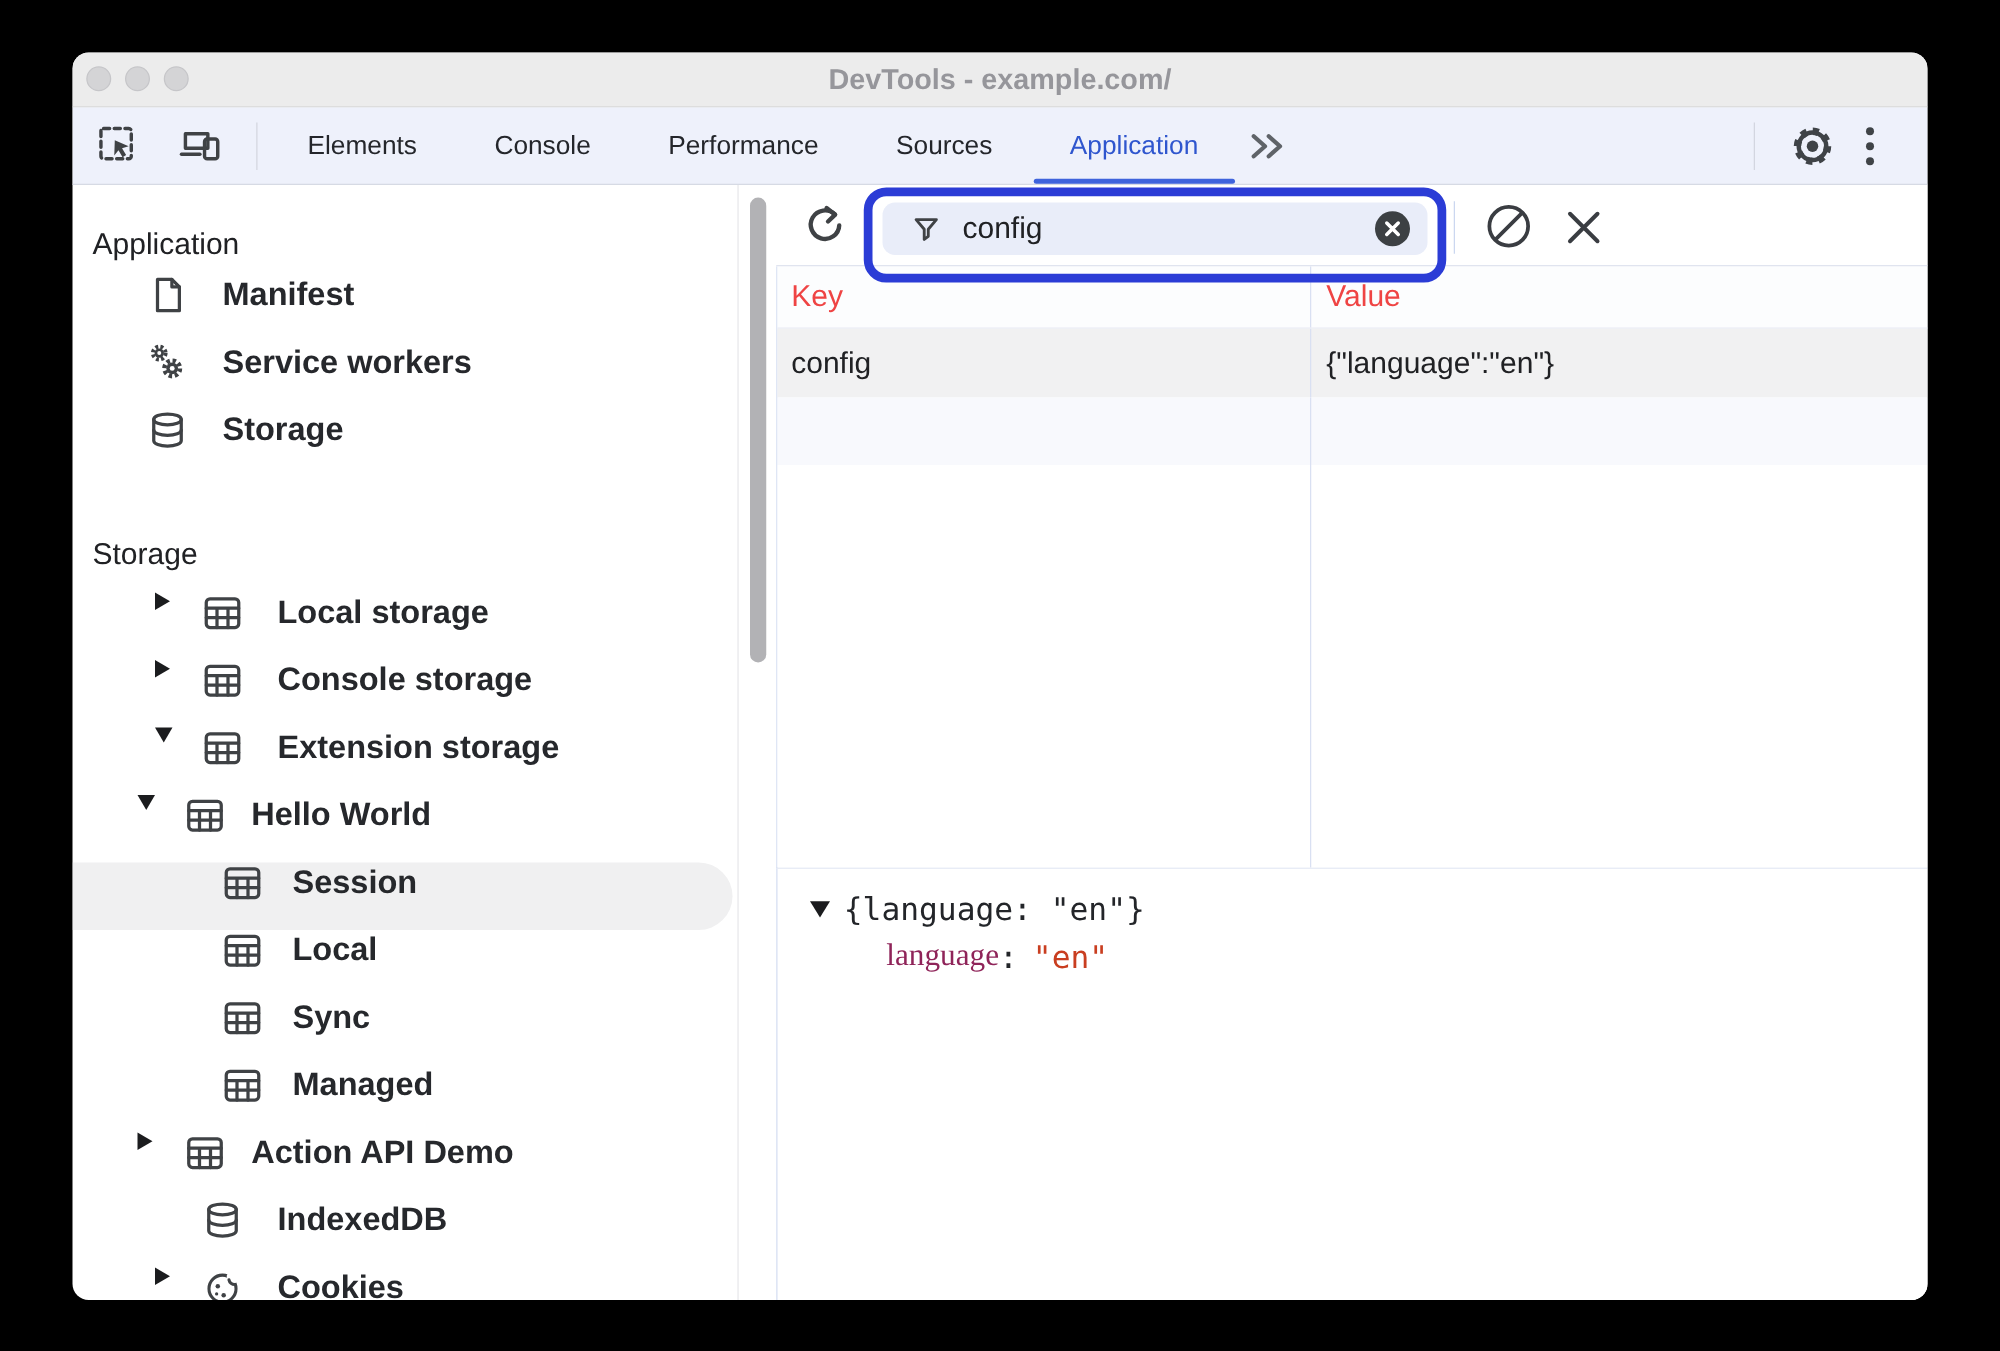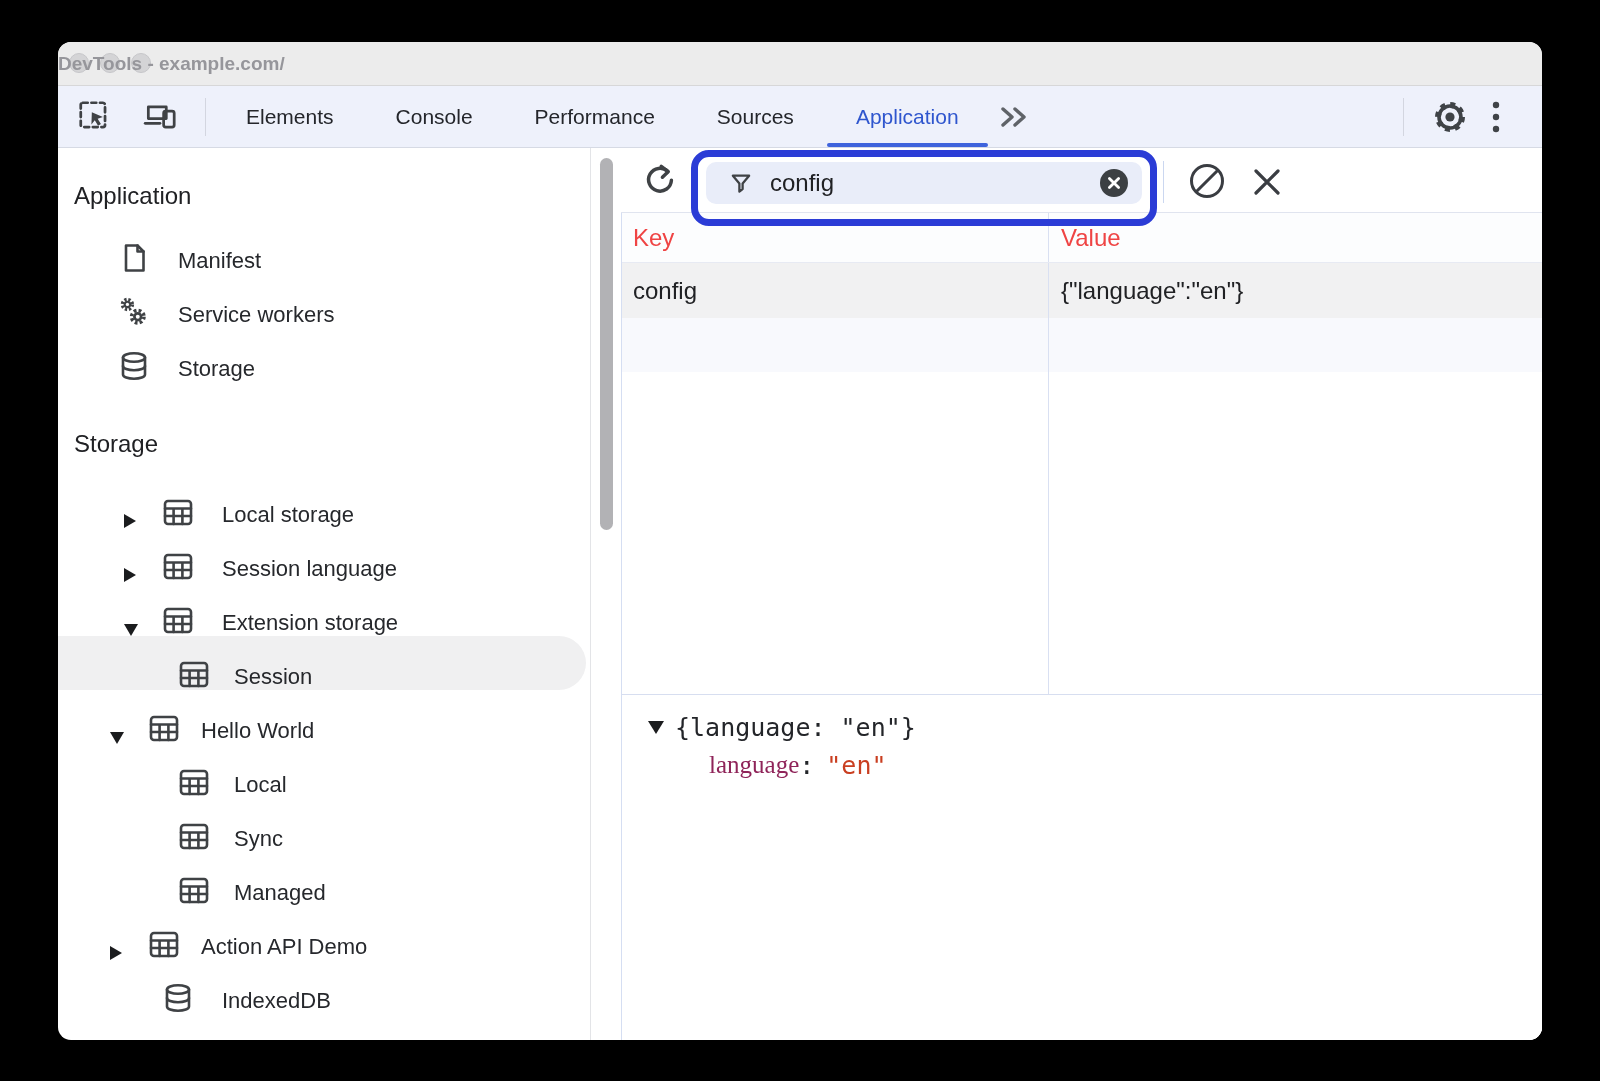--- a/index.html
+++ b/index.html
@@ -5,22 +5,22 @@
   html,body{margin:0;padding:0;background:#000;}
   .stage{position:relative;width:1600px;height:1081px;background:#000;overflow:hidden;
          font-family:"Liberation Sans",sans-serif;color:#202124;}
   .window{position:absolute;left:58px;top:42px;width:1484px;height:998px;border-radius:13px;
           overflow:hidden;background:#fff;box-shadow:0 18px 60px rgba(0,0,0,.6);}
 
   
   .titlebar{height:44px;background:#ECECEC;border-bottom:1px solid #D7D7D8;position:relative;box-sizing:border-box;}
   .traffic{position:absolute;left:11px;top:11px;display:flex;gap:11px;}
   .light{width:20px;height:20px;border-radius:50%;background:#D4D4D6;border:1px solid #C6C6C9;box-sizing:border-box;}
-  .win-title{position:absolute;left:0;right:0;top:0;height:43px;line-height:43px;text-align:left;
-             font-size:19px;font-weight:700;color:#96969B;}
+  .win-title{position:absolute;left:0;right:0;top:0;height:43px;line-height:43px;text-align:center;
+             font-size:23px;font-weight:700;color:#96969B;}
 
   
   .tabbar{height:62px;background:#EEF1FB;border-bottom:1px solid #D6DAE4;display:flex;align-items:center;
           box-sizing:border-box;padding-left:17px;position:relative;}
   .tb-icon{width:40px;height:40px;display:flex;align-items:center;justify-content:center;flex:0 0 auto;}
   .tb-icon.inspect{margin-right:26px;}
   .vsep{width:1px;height:38px;background:#D3D6E0;flex:0 0 auto;}
   .tabs{display:flex;align-items:stretch;height:61px;margin-left:9px;}
   .tab{padding:0 31px;line-height:61px;font-size:21px;color:#24262B;position:relative;white-space:nowrap;}
   .tab.active{color:#2F56CE;}
@@ -30,21 +30,21 @@
   .tb-right .vsep{margin-right:20px;}
   .tb-right .tb-icon{margin-left:6px;}
 
   
   .body{display:flex;height:892px;}
 
   
   .sidebar{width:533px;box-sizing:border-box;border-right:1px solid #E3E4E7;padding-top:24px;overflow:hidden;flex:0 0 auto;}
   .section-header{height:48px;line-height:48px;padding-left:16px;font-size:24px;color:#202124;}
   .section-header.second{margin-top:38px;}
-  .srow{height:54px;display:flex;align-items:flex-end;font-size:22px;color:#26282C;}
+  .srow{height:54px;display:flex;align-items:flex-start;font-size:26px;color:#26282C;font-weight:bold;}
   .srow .exp{width:14px;flex:0 0 auto;display:flex;}
   .tri-r{width:0;height:0;border-left:12px solid #1B1C1E;border-top:7px solid transparent;border-bottom:7px solid transparent;}
   .tri-d{width:0;height:0;border-top:12px solid #1B1C1E;border-left:7px solid transparent;border-right:7px solid transparent;}
   .sicon{width:32px;height:32px;flex:0 0 auto;display:flex;align-items:center;justify-content:center;}
   .srow .lbl{margin-left:28px;white-space:nowrap;}
   .ind-a{padding-left:60px;}            
   .ind-1{padding-left:22px;margin-left:44px;}            
   .ind-1 .sicon{margin-left:24px;}
   .ind-2{padding-left:52px;}            
   .ind-2 .sicon{margin-left:24px;}
@@ -228,57 +228,57 @@
         <div class="srow ind-1">
           <span class="exp">
               <span class="tri-r"></span>
             </span>
           <span class="sicon">
             <svg width="32" height="32" viewBox="0 0 32 32">
               <rect x="3" y="5" width="26" height="23" rx="3" class="st"></rect>
               <path d="M3 12.5 h26 M3 20 h26 M11.6 12.5 V28 M20.4 12.5 V28" class="st"></path>
             </svg>
           </span>
-          <span class="lbl">Session language</span>
+          <span class="lbl">Console storage</span>
         </div>
 
         <div class="srow ind-1">
           <span class="exp">
               <span class="tri-d"></span>
             </span>
           <span class="sicon">
             <svg width="32" height="32" viewBox="0 0 32 32">
               <rect x="3" y="5" width="26" height="23" rx="3" class="st"></rect>
               <path d="M3 12.5 h26 M3 20 h26 M11.6 12.5 V28 M20.4 12.5 V28" class="st"></path>
             </svg>
           </span>
           <span class="lbl">Extension storage</span>
         </div>
 
+        <div class="srow ind-2">
+          <span class="exp">
+              <span class="tri-d"></span>
+            </span>
+          <span class="sicon">
+            <svg width="32" height="32" viewBox="0 0 32 32">
+              <rect x="3" y="5" width="26" height="23" rx="3" class="st"></rect>
+              <path d="M3 12.5 h26 M3 20 h26 M11.6 12.5 V28 M20.4 12.5 V28" class="st"></path>
+            </svg>
+          </span>
+          <span class="lbl">Hello World</span>
+        </div>
+
         <div class="srow ind-3 selected">
           <span class="sicon">
             <svg width="32" height="32" viewBox="0 0 32 32">
               <rect x="3" y="5" width="26" height="23" rx="3" class="st"></rect>
               <path d="M3 12.5 h26 M3 20 h26 M11.6 12.5 V28 M20.4 12.5 V28" class="st"></path>
             </svg>
           </span>
           <span class="lbl">Session</span>
-        </div>
-
-        <div class="srow ind-2">
-          <span class="exp">
-              <span class="tri-d"></span>
-            </span>
-          <span class="sicon">
-            <svg width="32" height="32" viewBox="0 0 32 32">
-              <rect x="3" y="5" width="26" height="23" rx="3" class="st"></rect>
-              <path d="M3 12.5 h26 M3 20 h26 M11.6 12.5 V28 M20.4 12.5 V28" class="st"></path>
-            </svg>
-          </span>
-          <span class="lbl">Hello World</span>
         </div>
 
         <div class="srow ind-3">
           <span class="sicon">
             <svg width="32" height="32" viewBox="0 0 32 32">
               <rect x="3" y="5" width="26" height="23" rx="3" class="st"></rect>
               <path d="M3 12.5 h26 M3 20 h26 M11.6 12.5 V28 M20.4 12.5 V28" class="st"></path>
             </svg>
           </span>
           <span class="lbl">Local</span>

